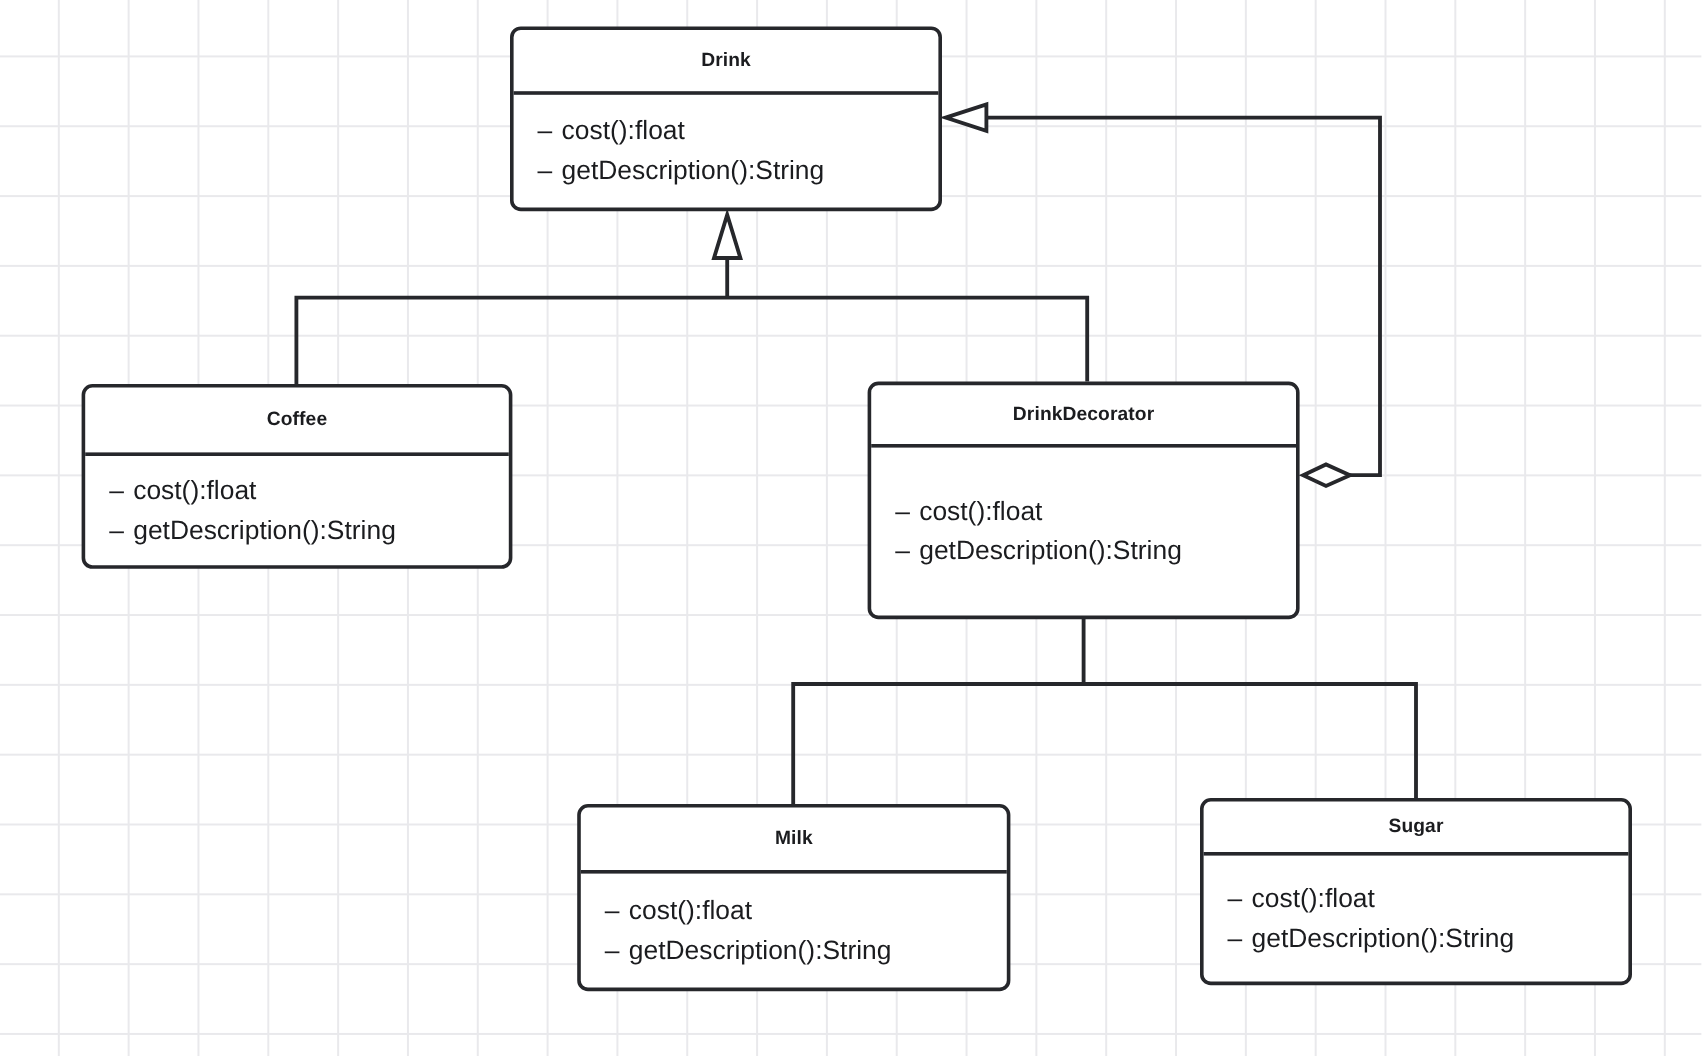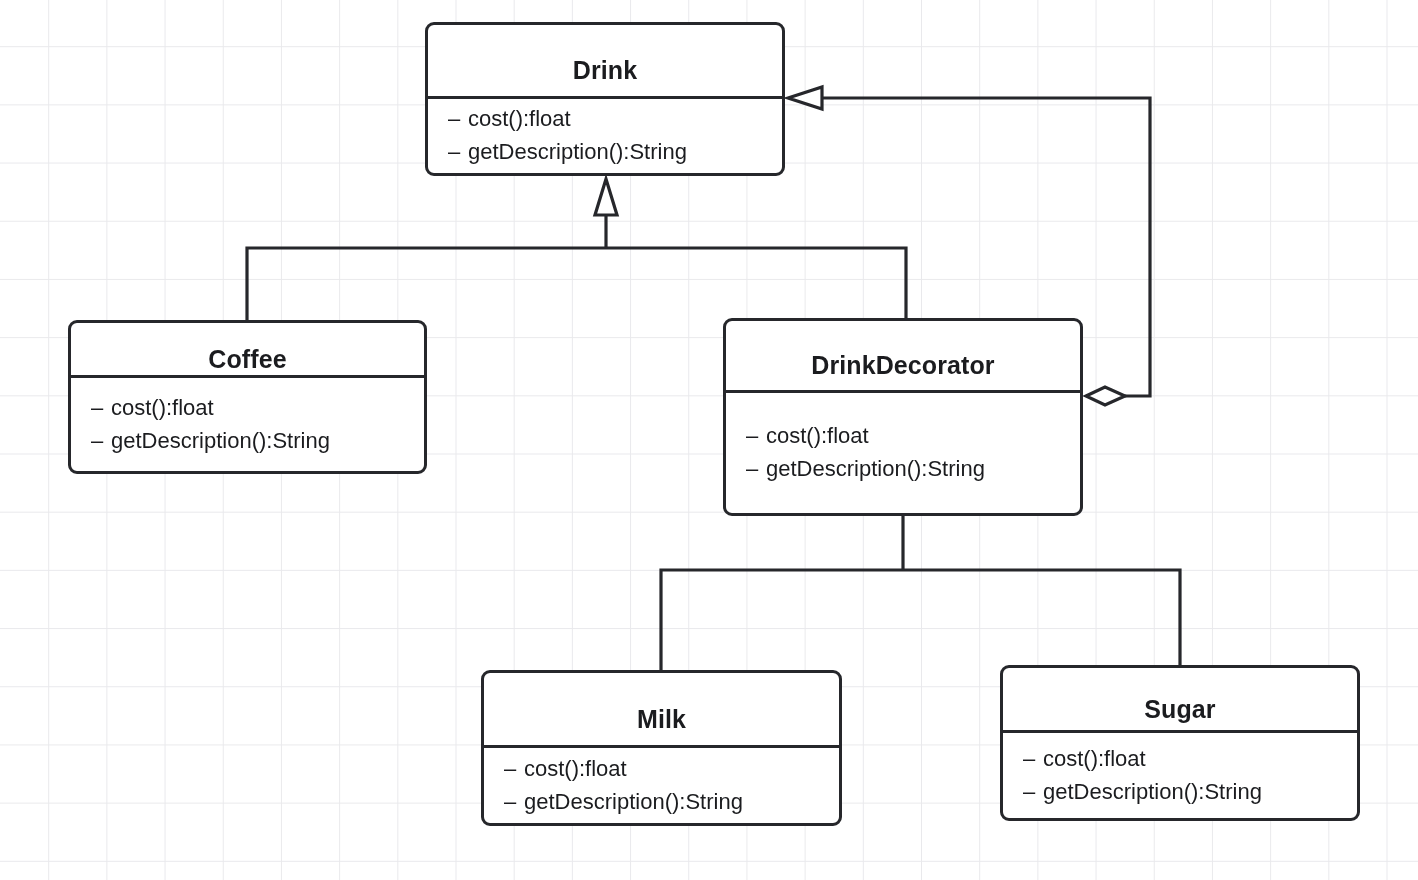--- a/index.html
+++ b/index.html
@@ -36,28 +36,27 @@
     background: #ffffff;
     border: 3px solid #26272b;
     border-radius: 9px;
     display: flex;
     flex-direction: column;
   }
   .class-title {
     box-sizing: border-box;
     text-align: right;
     font-weight: bold;
-    font-size: 25px;
+    font-size: 16px;
     color: #1b1c1f;
     border-bottom: 3px solid #26272b;
     display: flex;
     align-items: center;
     justify-content: center;
     letter-spacing: 0.1px;
-    margin-top: 20px;
   }
   .class-members {
     box-sizing: border-box;
     flex: 1;
     display: flex;
     flex-direction: column;
     justify-content: center;
     padding: 0 0 0 20px;
   }
   .member-row {
@@ -70,21 +69,21 @@
   }
   .member-vis {
     display: inline-block;
     width: 20px;
     flex: none;
   }
   
   #class-drink           { left: 425px; top: 22px;  width: 360px; height: 154px; }
   #class-drink .class-title { height: 54px; }
   #class-coffee          { left: 68px;  top: 320px; width: 359px; height: 154px; }
-  #class-coffee .class-title { height: 35px; }
+  #class-coffee .class-title { height: 57px; }
   #class-drinkdecorator  { left: 723px; top: 318px; width: 360px; height: 198px; }
   #class-drinkdecorator .class-title { height: 52px; }
   #class-milk            { left: 481px; top: 670px; width: 361px; height: 156px; }
   #class-milk .class-title { height: 55px; }
   #class-sugar           { left: 1000px; top: 665px; width: 360px; height: 156px; }
   #class-sugar .class-title { height: 45px; }
 </style>
 </head>
 <body>
 

